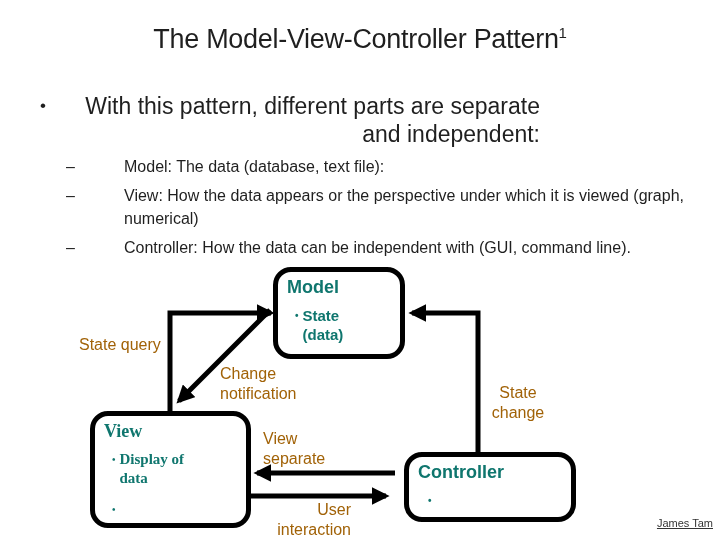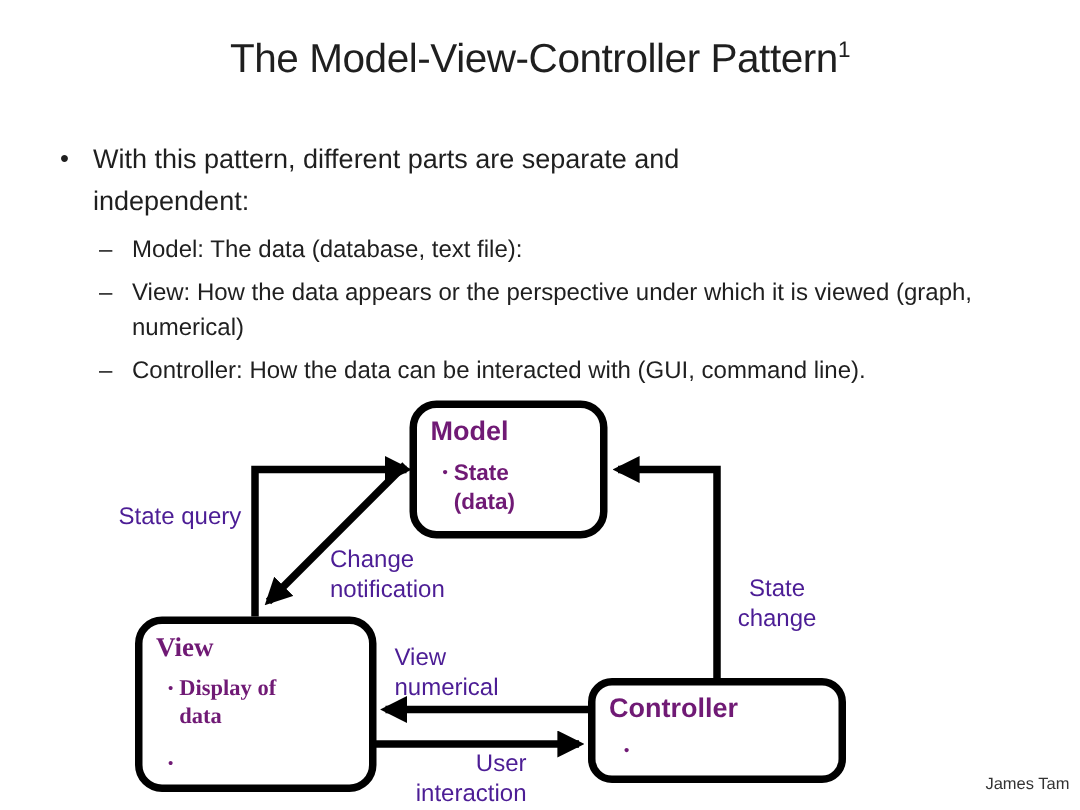--- a/index.html
+++ b/index.html
@@ -9,50 +9,50 @@
   }
   
   .title{
     position:absolute;top:24px;left:0;width:100%;text-align:center;
     font-size:27px;color:#1f1f1f;letter-spacing:-0.3px;white-space:nowrap;
   }
   .title sup{font-size:15px;}
   
   .bullet-row{position:absolute;left:40px;top:92px;display:flex;color:#1f1f1f;}
   .bullet-marker{width:22px;font-size:17px;line-height:28px;}
-  .bullet-text{width:478px;font-size:18px;line-height:28px;}
+  .bullet-text{width:478px;font-size:23px;line-height:28px;text-align:right;}
   .sub-list{position:absolute;left:66px;top:155px;color:#1f1f1f;}
   .sub-row{display:flex;margin-bottom:6px;}
   .sub-marker{width:22px;font-size:16px;line-height:23px;}
-  .sub-text{width:586px;font-size:16px;line-height:23px;}
+  .sub-text{width:586px;font-size:16px;line-height:23px;margin-left:36px;}
   
   .connectors{position:absolute;left:0;top:0;z-index:1;}
-  .dlabel{position:absolute;font-size:16px;line-height:20px;color:#4c1d95;z-index:1;}
+  .dlabel{position:absolute;font-size:16px;line-height:20px;color:#a16207;z-index:1;}
   #lbl-state-query{left:79px;top:335px;white-space:nowrap;}
   #lbl-change-notification{left:220px;top:364px;width:96px;}
   #lbl-state-change{left:486px;top:383px;width:64px;text-align:center;}
   #lbl-view-selection{left:263px;top:429px;width:76px;}
   #lbl-user-interaction{left:263px;top:500px;width:88px;text-align:right;}
   .dbox{
     position:absolute;background:#fff;border:5px solid #000;border-radius:18px;
-    color:#701a75;z-index:2;box-sizing:border-box;
+    color:#0f766e;z-index:2;box-sizing:border-box;
   }
   #model-box{left:273px;top:267px;width:132px;height:92px;}
   #view-box{left:90px;top:411px;width:161px;height:117px;font-family:Liberation Serif, serif;}
-  #controller-box{left:392px;top:452px;width:172px;height:70px;border-radius:16px;}
+  #controller-box{left:404px;top:452px;width:172px;height:70px;}
   .dbox-title{font-size:18px;font-weight:bold;margin:4px 0 0 9px;line-height:22px;}
   .dbox-item{display:flex;margin-left:17px;margin-top:8px;font-weight:bold;font-size:15px;line-height:19px;}
   .dbox-item .item-dot{font-size:10px;line-height:19px;margin-right:4px;}
   .dbox-item.gap-wide .item-dot{margin-right:13px;margin-left:2px;}
   .dbox-item.tight{margin-top:12px;}
   .item-text{display:inline-block;}
   #model-box .item-text{width:56px;}
   #view-box .item-text{width:92px;}
   
-  .footer{position:absolute;right:7px;top:517px;font-size:11px;color:#333;}
+  .footer{position:absolute;right:7px;top:517px;font-size:11px;color:#333;text-decoration:underline;}
 </style>
 </head>
 <body>
 
 <div class="slide">
 
   <div class="title"><span>The Model-View-Controller Pattern</span><sup>1</sup></div>
 
   <div class="bullet-row">
     <span class="bullet-marker">•</span>
@@ -63,41 +63,41 @@
     <div class="sub-row">
       <span class="sub-marker">–</span>
       <span class="sub-text">Model: The data (database, text file):</span>
     </div>
     <div class="sub-row">
       <span class="sub-marker">–</span>
       <span class="sub-text">View: How the data appears or the perspective under which it is viewed (graph, numerical)</span>
     </div>
     <div class="sub-row">
       <span class="sub-marker">–</span>
-      <span class="sub-text">Controller: How the data can be interacted with (GUI, command line).</span>
+      <span class="sub-text">Controller: How the data can be independent with (GUI, command line).</span>
     </div>
   </div>
 
   <svg class="connectors" width="720" height="540" viewBox="0 0 720 540">
     <defs>
       <marker id="ah" viewBox="0 0 10 10" refX="8" refY="5" markerWidth="3.6" markerHeight="3.6" orient="auto">
         <path d="M0,0 L10,5 L0,10 z" fill="#000"></path>
       </marker>
     </defs>
     <path d="M 170 411 L 170 313 L 271 313" fill="none" stroke="#000" stroke-width="5" marker-end="url(#ah)"></path>
     <path d="M 270 310 L 179 401" fill="none" stroke="#000" stroke-width="5" marker-end="url(#ah)"></path>
     <path d="M 478 455 L 478 313 L 412 313" fill="none" stroke="#000" stroke-width="5" marker-end="url(#ah)"></path>
     <path d="M 395 473 L 257 473" fill="none" stroke="#000" stroke-width="5" marker-end="url(#ah)"></path>
     <path d="M 250 496 L 386 496" fill="none" stroke="#000" stroke-width="5" marker-end="url(#ah)"></path>
   </svg>
 
   <div class="dlabel" id="lbl-state-query">State query</div>
   <div class="dlabel" id="lbl-change-notification">Change notification</div>
   <div class="dlabel" id="lbl-state-change">State change</div>
-  <div class="dlabel" id="lbl-view-selection">View numerical</div>
+  <div class="dlabel" id="lbl-view-selection">View separate</div>
   <div class="dlabel" id="lbl-user-interaction">User interaction</div>
 
   <div class="dbox" id="model-box">
     <div class="dbox-title">Model</div>
     <div class="dbox-item">
       <span class="item-dot">•</span>
       <span class="item-text">State (data)</span>
     </div>
   </div>
 

